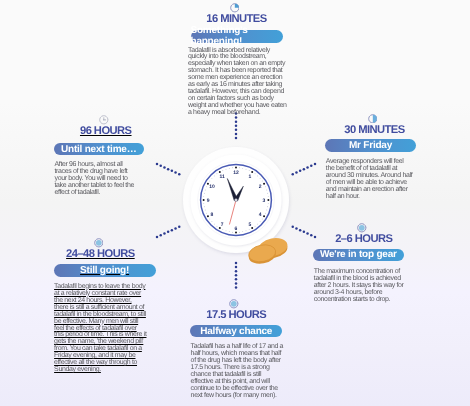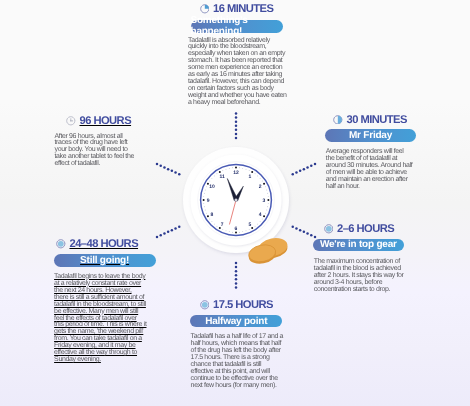--- a/index.html
+++ b/index.html
@@ -3,21 +3,21 @@
 <meta charset="utf-8">
 <style>
   html,body{margin:0;padding:0;}
   body{width:470px;height:406px;overflow:hidden;
        font-family:"Liberation Sans",sans-serif;
        -webkit-font-smoothing:antialiased;
        text-rendering:geometricPrecision;}
   .stage{position:relative;width:470px;height:406px;overflow:hidden;
        background:linear-gradient(180deg,#fafafa 0%,#fafafa 25%,#f6f6f6 42%,#f4f4f4 50%,#f4f3f8 62%,#f4f2fe 72%,#f1effb 86%,#edebfa 100%);}
   .sec{position:absolute;}
-  .hd{display:flex;align-items:center;}
+  .hd{display:flex;align-items:center;flex-direction:column;}
   .hd .ic{width:10px;height:10px;margin-right:3.5px;flex:0 0 auto;}
   .hd .t{font-size:11.2px;font-weight:700;color:#414d9f;letter-spacing:-0.55px;white-space:nowrap;line-height:12px;}
   .badge{display:flex;align-items:center;justify-content:center;
         border-radius:7px;color:#fff;font-size:10px;font-weight:700;letter-spacing:-0.22px;
         background:linear-gradient(90deg,#5d76b6 0%,#5190ce 50%,#42a0d8 100%);}
   .bodytxt{font-size:7px;line-height:6.95px;color:#5a5a5f;letter-spacing:-0.36px;opacity:0.999;}
   svg{display:block;}
   .dots{position:absolute;left:0;top:0;}
 </style>
 </head>
@@ -222,21 +222,21 @@
   <div class="sec" style="left:190.1px;top:299px;width:92.3px;">
     <div class="hd" style="justify-content:center;">
       <span class="ic">
           <svg viewBox="0 0 24 24" width="9.6" height="9.6">
             <circle cx="12" cy="12" r="10.2" fill="none" stroke="#3a4694" stroke-width="1.5" stroke-dasharray="1.9 2.3" stroke-linecap="round"></circle>
             <circle cx="12" cy="12" r="7.3" fill="#8cc3e3"></circle>
           </svg>
         </span>
       <span class="t">17.5 HOURS</span>
     </div>
-    <div class="badge" style="margin:3.8px auto 0;width:92.3px;height:12.5px;">Halfway point</div>
+    <div class="badge" style="margin:3.8px auto 0;width:92.3px;height:12.5px;">Halfway chance</div>
     <div class="bodytxt" style="margin-top:7px;width:93.5px;padding-left:0.5px;">Tadalafil has a half life of 17 and a half hours, which means that half of the drug has left the body after 17.5 hours. There is a strong chance that tadalafil is still effective at this point, and will continue to be effective over the next few hours (for many men).</div>
   </div>
 
   <div class="sec" style="left:53.6px;top:238px;width:91.2px;text-decoration:underline;">
     <div class="hd" style="padding-left:2.4px;">
       <span class="ic">
           <svg viewBox="0 0 24 24" width="9.6" height="9.6">
             <circle cx="12" cy="12" r="10.2" fill="none" stroke="#3a4694" stroke-width="1.5" stroke-dasharray="1.9 2.3" stroke-linecap="round"></circle>
             <circle cx="12" cy="12" r="7.3" fill="#8cc3e3"></circle>
           </svg>
@@ -251,16 +251,17 @@
     <div class="hd" style="padding-left:12.5px;text-decoration:underline;">
       <span class="ic">
           <svg viewBox="0 0 24 24" width="9.6" height="9.6">
             <circle cx="12" cy="12" r="10.2" fill="none" stroke="#8e92a8" stroke-width="1.5" stroke-dasharray="1.9 2.3" stroke-linecap="round"></circle>
             <path d="M12 12.2 L12 6.8" stroke="#9297ab" stroke-width="1.5" stroke-linecap="round"></path>
             <path d="M11.2 12.2 L16.6 12.2" stroke="#9297ab" stroke-width="1.7" stroke-linecap="round"></path>
           </svg>
         </span>
       <span class="t">96 HOURS</span>
     </div>
+    <div class="badge" style="margin:6px 0 0;width:90.5px;height:12.3px;">Until next time…</div>
     <div class="bodytxt" style="margin-top:6.5px;width:82px;padding-left:1px;">After 96 hours, almost all traces of the drug have left your body. You will need to take another tablet to feel the effect of tadalafil.</div>
   </div>
 
 </div>
 
 </body></html>

